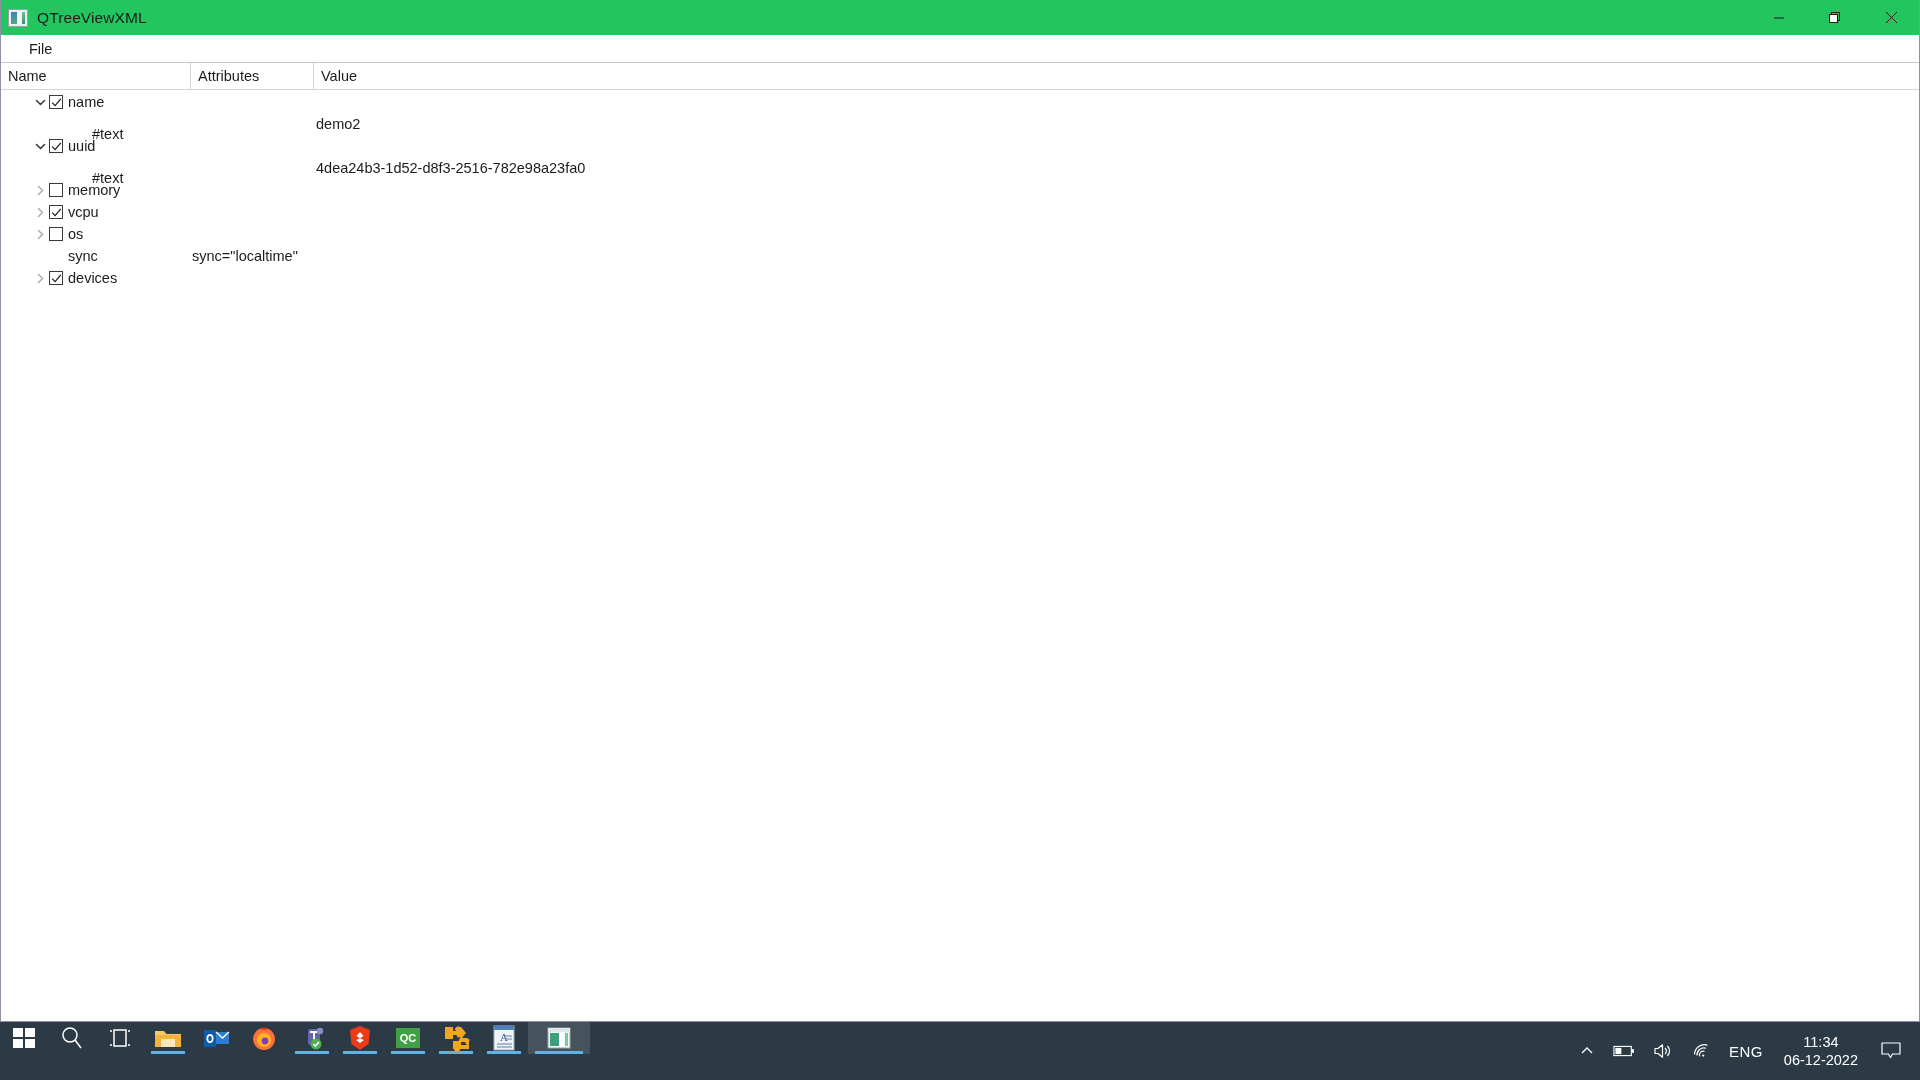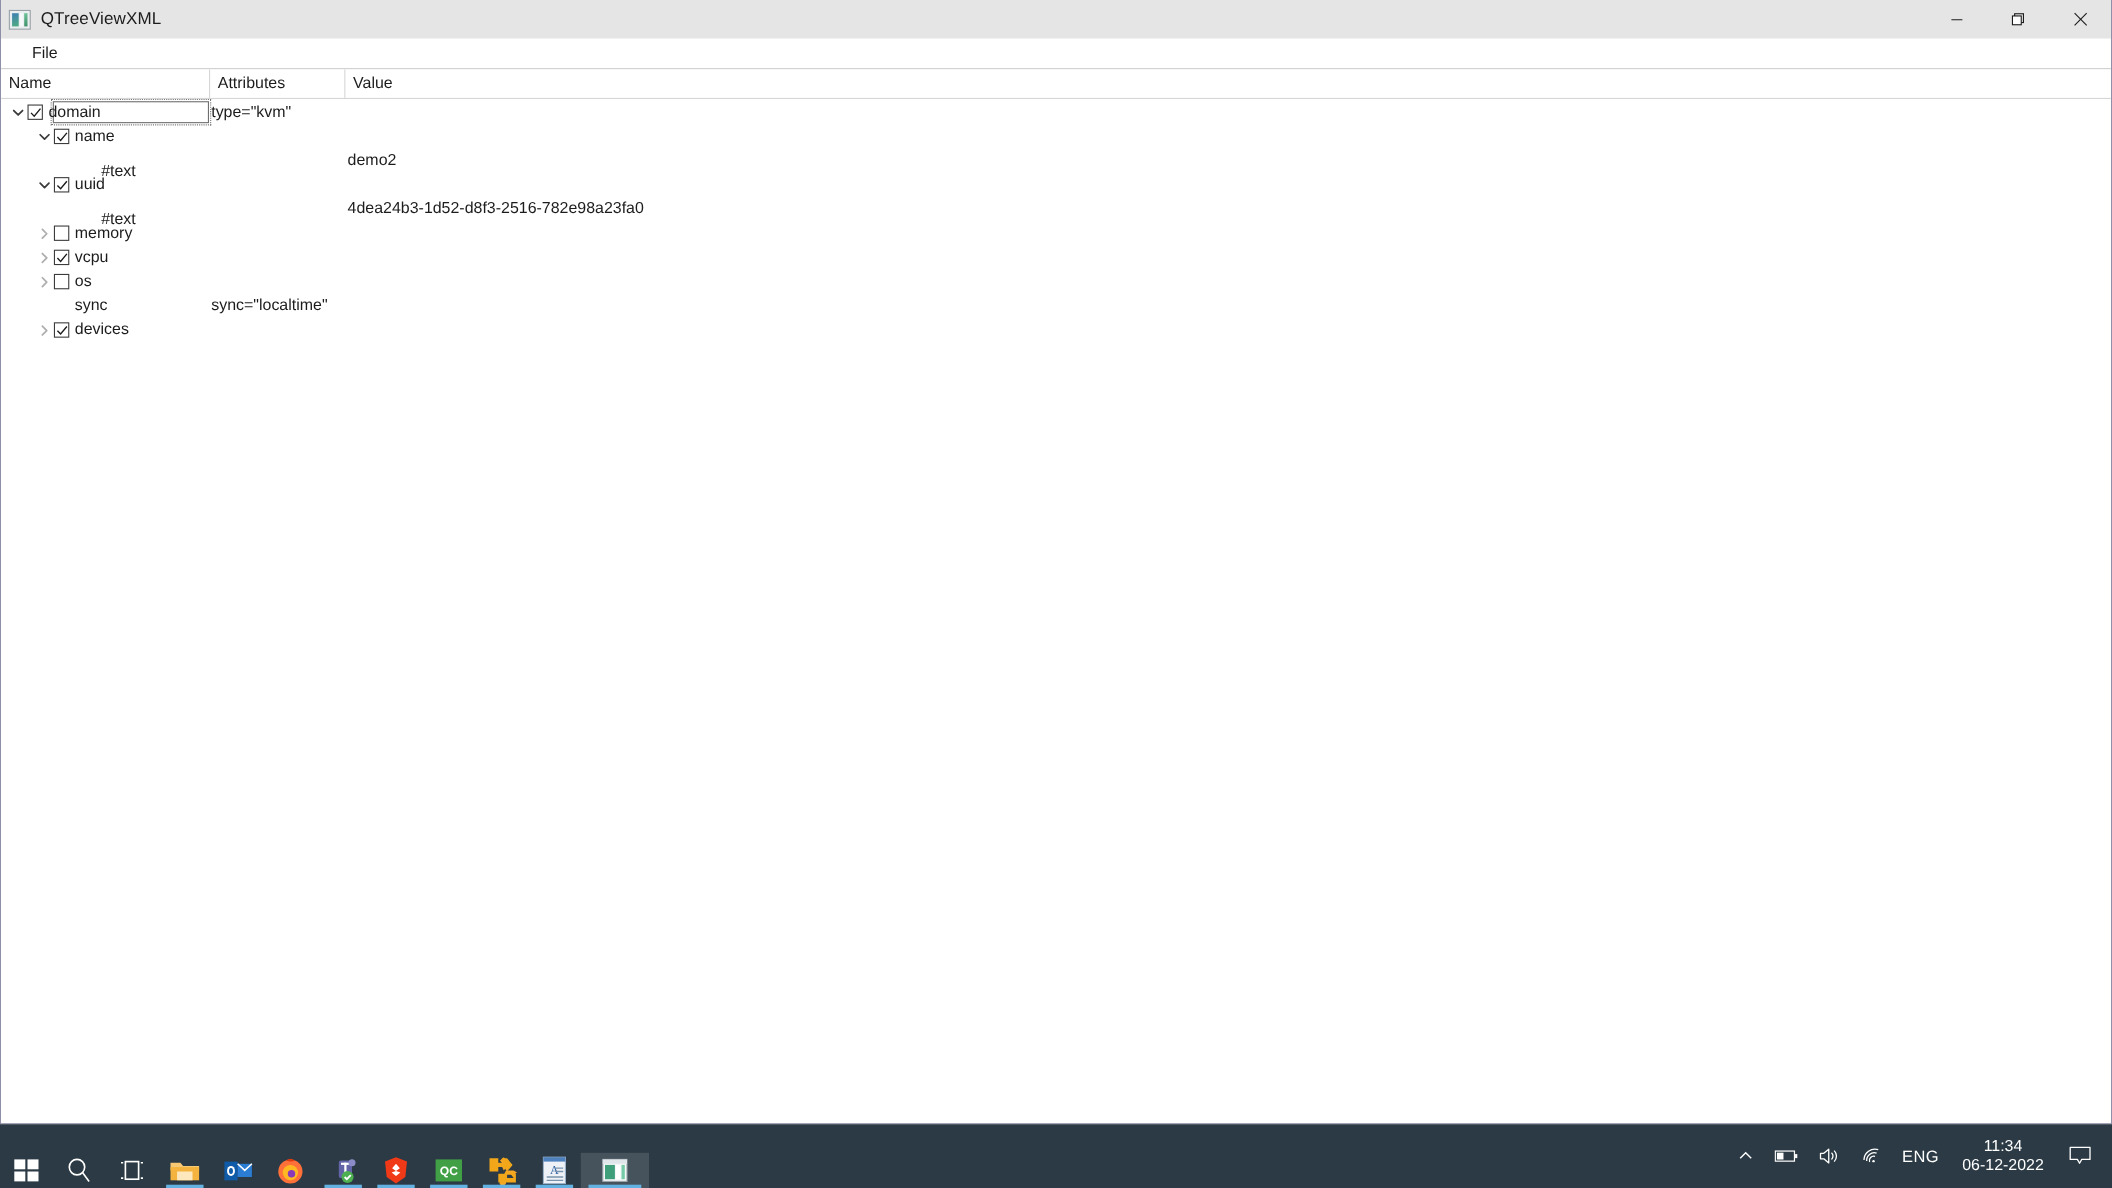--- a/index.html
+++ b/index.html
@@ -21,21 +21,21 @@
     border: 1px solid #8f8fa8;
     border-top: none;
     display: flex;
     flex-direction: column;
   }
 
   
   #title-bar {
     height: 35px;
     min-height: 35px;
-    background: #e5e5e5;
+    background: #22c55e;
     display: flex;
     align-items: center;
     position: relative;
   }
   #app-icon {
     width: 20px; height: 18px;
     margin-left: 7px; margin-right: 9px;
     border: 1px solid #9aa0a6;
     background: #e9eef0;
     display: flex;
@@ -192,21 +192,21 @@
   #taskbar {
     position: absolute;
     left: 0; bottom: 0;
     width: 1920px; height: 58px;
     background: #2b3a44;
     display: flex;
     align-items: stretch;
   }
   #taskbar-left {
     display: flex;
-    align-items: flex-end;
+    align-items: flex-start;
   }
   .tb-item {
     width: 48px;
     display: flex;
     align-items: center;
     justify-content: center;
     position: relative;
     cursor: default;
   }
   .tb-item.active-app { background: rgba(255,255,255,.13); width: 62px; }
@@ -286,39 +286,20 @@
   <div id="tree-view">
 
     <div id="tree-header">
       <div class="th col-name">Name</div>
       <div class="th col-attrs">Attributes</div>
       <div class="th col-value">Value</div>
     </div>
 
     <div class="tree-rows" id="tree-rows">
         <div class="tree-row">
-          <div class="name-cell ind-0 editing">
-            <div class="branch">
-              <svg width="11" height="11" viewBox="0 0 11 11">
-                <polyline points="1.5,3.5 5.5,7.5 9.5,3.5" stroke="#3b3b3b" fill="none" stroke-width="1.6" stroke-linecap="round" stroke-linejoin="round"></polyline>
-              </svg>
-            </div>
-            <div class="tick-box">
-              <svg width="11" height="11" viewBox="0 0 11 11">
-                <polyline points="1.2,5.6 4.1,8.6 9.8,1.8" fill="none" stroke="#1c1c1c" stroke-width="1.25"></polyline>
-              </svg>
-            </div>
-            <div class="focus-dotted"></div>
-            <div class="edit-frame"></div>
-            <div class="node-label">domain</div>
-          </div>
-          <div class="attrs-cell">type="kvm"</div>
-          <div class="value-cell"></div>
-        </div>
-        <div class="tree-row">
           <div class="name-cell ind-1">
             <div class="branch">
               <svg width="11" height="11" viewBox="0 0 11 11">
                 <polyline points="1.5,3.5 5.5,7.5 9.5,3.5" stroke="#3b3b3b" fill="none" stroke-width="1.6" stroke-linecap="round" stroke-linejoin="round"></polyline>
               </svg>
             </div>
             <div class="tick-box">
               <svg width="11" height="11" viewBox="0 0 11 11">
                 <polyline points="1.2,5.6 4.1,8.6 9.8,1.8" fill="none" stroke="#1c1c1c" stroke-width="1.25"></polyline>
               </svg>

